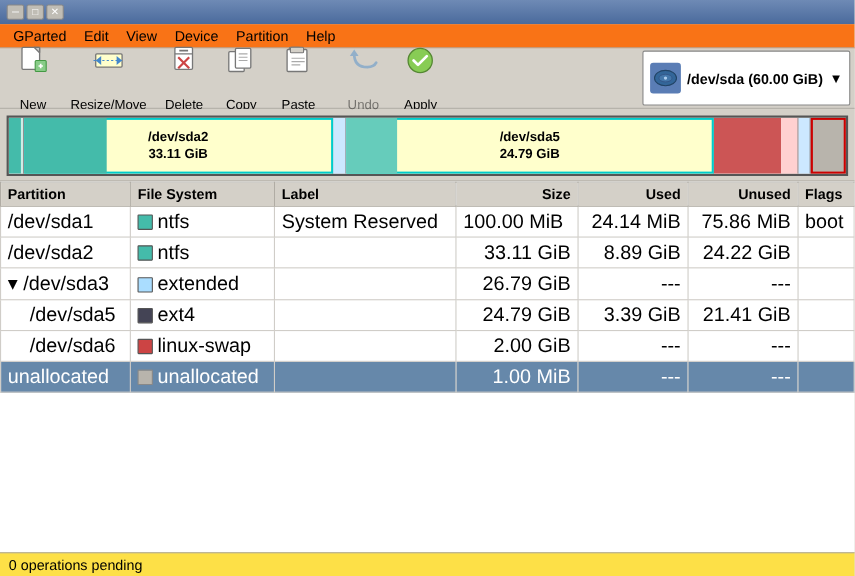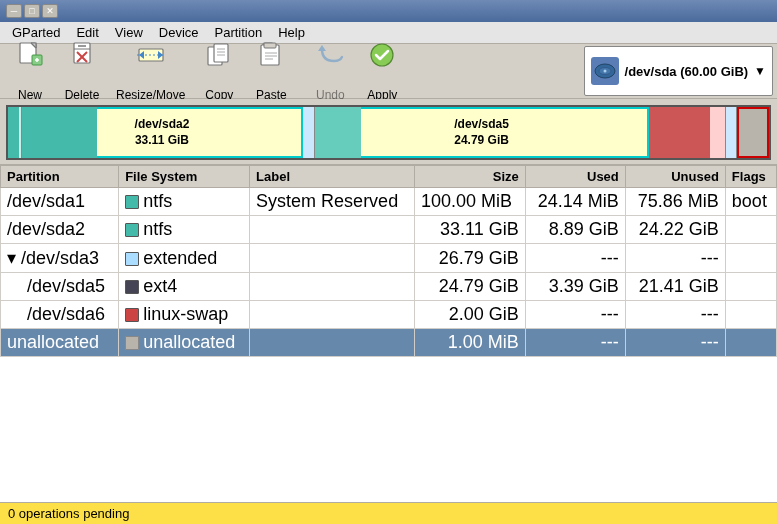--- a/index.html
+++ b/index.html
@@ -53,21 +53,21 @@
       border-radius: 2px;
       display: flex;
       align-items: center;
       justify-content: center;
       font-size: 9px;
       cursor: pointer;
     }
 
     
     #menu-bar {
-      background: #e5e5e5;
+      background: #f97316;
       display: flex;
       align-items: center;
       padding: 1px 4px;
       border-bottom: 1px solid #b0aca4;
       height: 22px;
     }
     .menu-item {
       padding: 2px 8px;
       cursor: pointer;
       color: #000;
@@ -291,43 +291,43 @@
           <polyline points="17,2 22,2 22,7" fill="#ccc" stroke="#777" stroke-width="1.2"></polyline>
           <line x1="17" y1="2" x2="22" y2="7" stroke="#777" stroke-width="1.2"></line>
           <rect x="18" y="14" width="10" height="10" rx="1" fill="#88cc88" stroke="#449944" stroke-width="1"></rect>
           <line x1="23" y1="17" x2="23" y2="21" stroke="white" stroke-width="1.5"></line>
           <line x1="21" y1="19" x2="25" y2="19" stroke="white" stroke-width="1.5"></line>
         </svg>
       </div>
       <span class="toolbar-btn-label">New</span>
     </div>
 
+    <div class="toolbar-btn" style="min-width:72px;">
+      <div class="toolbar-btn-icon">
+        <svg width="32" height="28" viewBox="0 0 32 28">
+          <rect x="4" y="8" width="24" height="12" rx="1" fill="#ffffcc" stroke="#777" stroke-width="1.2"></rect>
+          <polygon points="4,14 9,10 9,18" fill="#4488cc"></polygon>
+          <polygon points="28,14 23,10 23,18" fill="#4488cc"></polygon>
+          <line x1="2" y1="14" x2="30" y2="14" stroke="#4488cc" stroke-width="1" stroke-dasharray="2,2"></line>
+        </svg>
+      </div>
+      <span class="toolbar-btn-label">Resize/Move</span>
+    </div>
+
     <div class="toolbar-btn">
       <div class="toolbar-btn-icon">
         <svg width="32" height="28" viewBox="0 0 32 28">
           <rect x="8" y="2" width="16" height="20" rx="1" fill="white" stroke="#777" stroke-width="1.2"></rect>
           <line x1="8" y1="8" x2="24" y2="8" stroke="#777" stroke-width="1"></line>
           <line x1="12" y1="5" x2="20" y2="5" stroke="#777" stroke-width="1.5"></line>
           <line x1="11" y1="11" x2="21" y2="21" stroke="#cc4444" stroke-width="2"></line>
           <line x1="21" y1="11" x2="11" y2="21" stroke="#cc4444" stroke-width="2"></line>
         </svg>
       </div>
       <span class="toolbar-btn-label">Delete</span>
-    </div>
-
-    <div class="toolbar-btn" style="min-width:72px;">
-      <div class="toolbar-btn-icon">
-        <svg width="32" height="28" viewBox="0 0 32 28">
-          <rect x="4" y="8" width="24" height="12" rx="1" fill="#ffffcc" stroke="#777" stroke-width="1.2"></rect>
-          <polygon points="4,14 9,10 9,18" fill="#4488cc"></polygon>
-          <polygon points="28,14 23,10 23,18" fill="#4488cc"></polygon>
-          <line x1="2" y1="14" x2="30" y2="14" stroke="#4488cc" stroke-width="1" stroke-dasharray="2,2"></line>
-        </svg>
-      </div>
-      <span class="toolbar-btn-label">Resize/Move</span>
     </div>
 
     <div class="toolbar-btn">
       <div class="toolbar-btn-icon">
         <svg width="32" height="28" viewBox="0 0 32 28">
           <rect x="5" y="6" width="14" height="18" rx="1" fill="white" stroke="#777" stroke-width="1.2"></rect>
           <rect x="11" y="3" width="14" height="18" rx="1" fill="white" stroke="#777" stroke-width="1.2"></rect>
           <line x1="14" y1="8" x2="22" y2="8" stroke="#aaa" stroke-width="1"></line>
           <line x1="14" y1="11" x2="22" y2="11" stroke="#aaa" stroke-width="1"></line>
           <line x1="14" y1="14" x2="22" y2="14" stroke="#aaa" stroke-width="1"></line>

